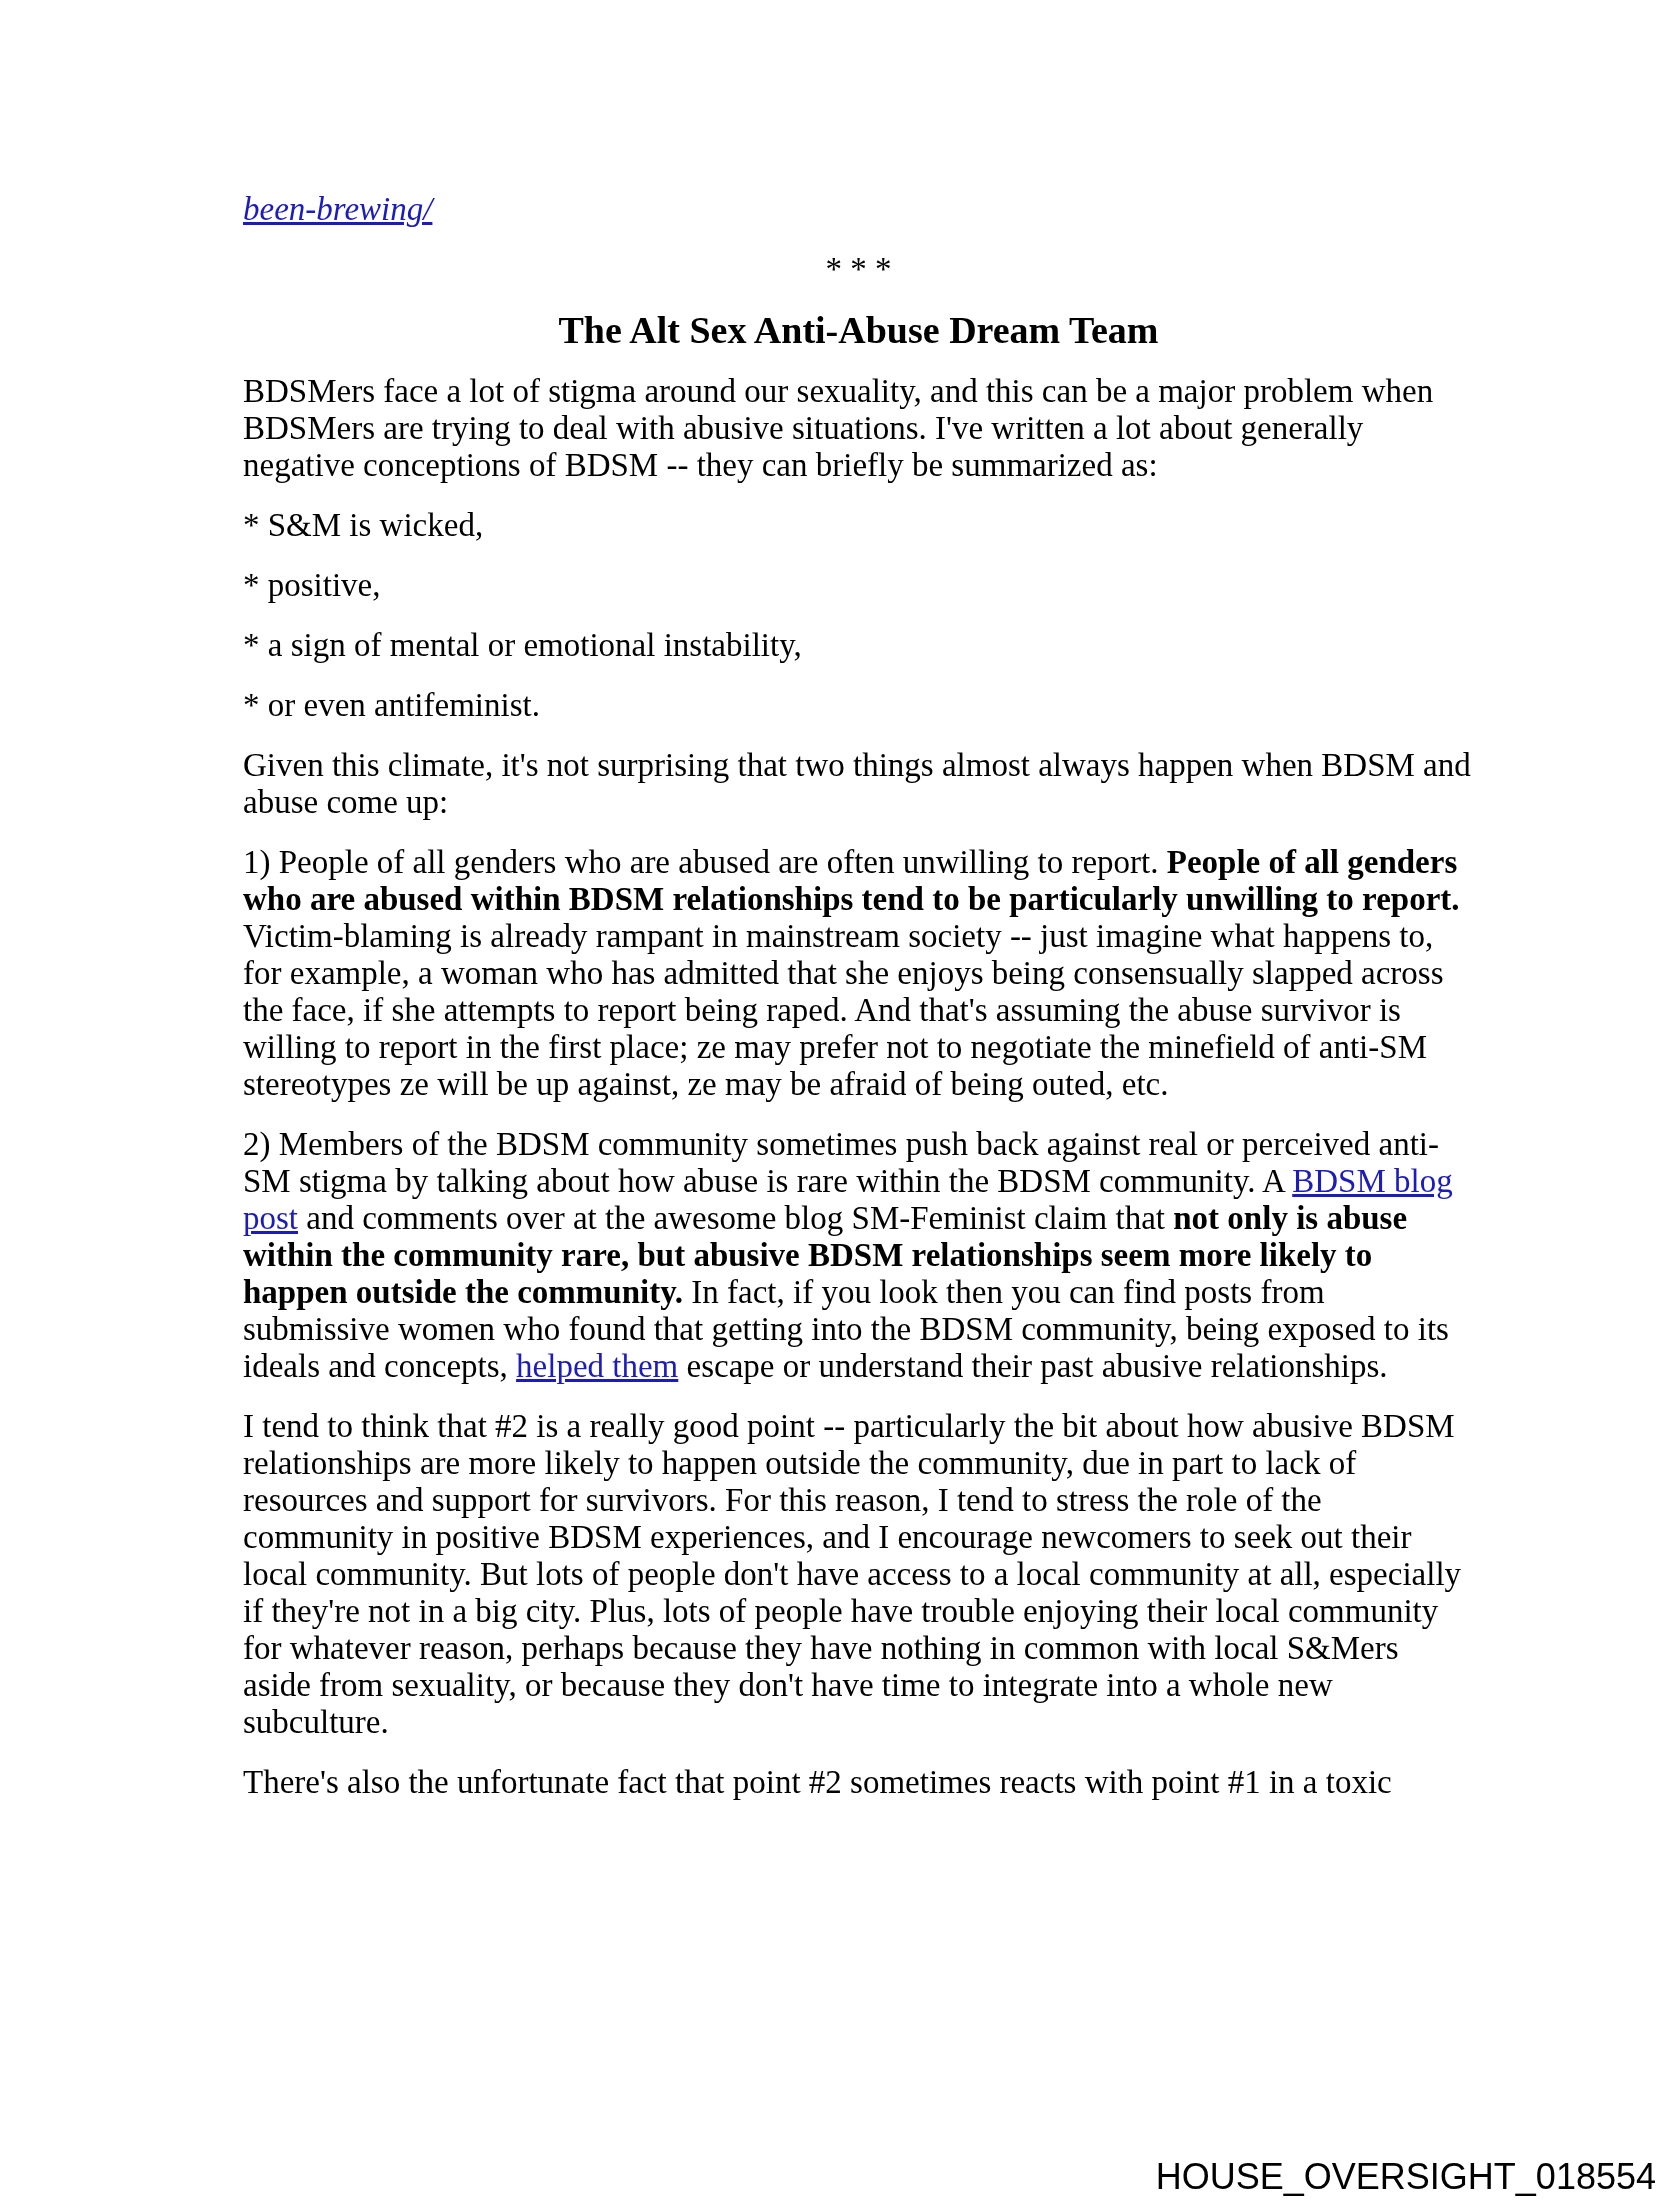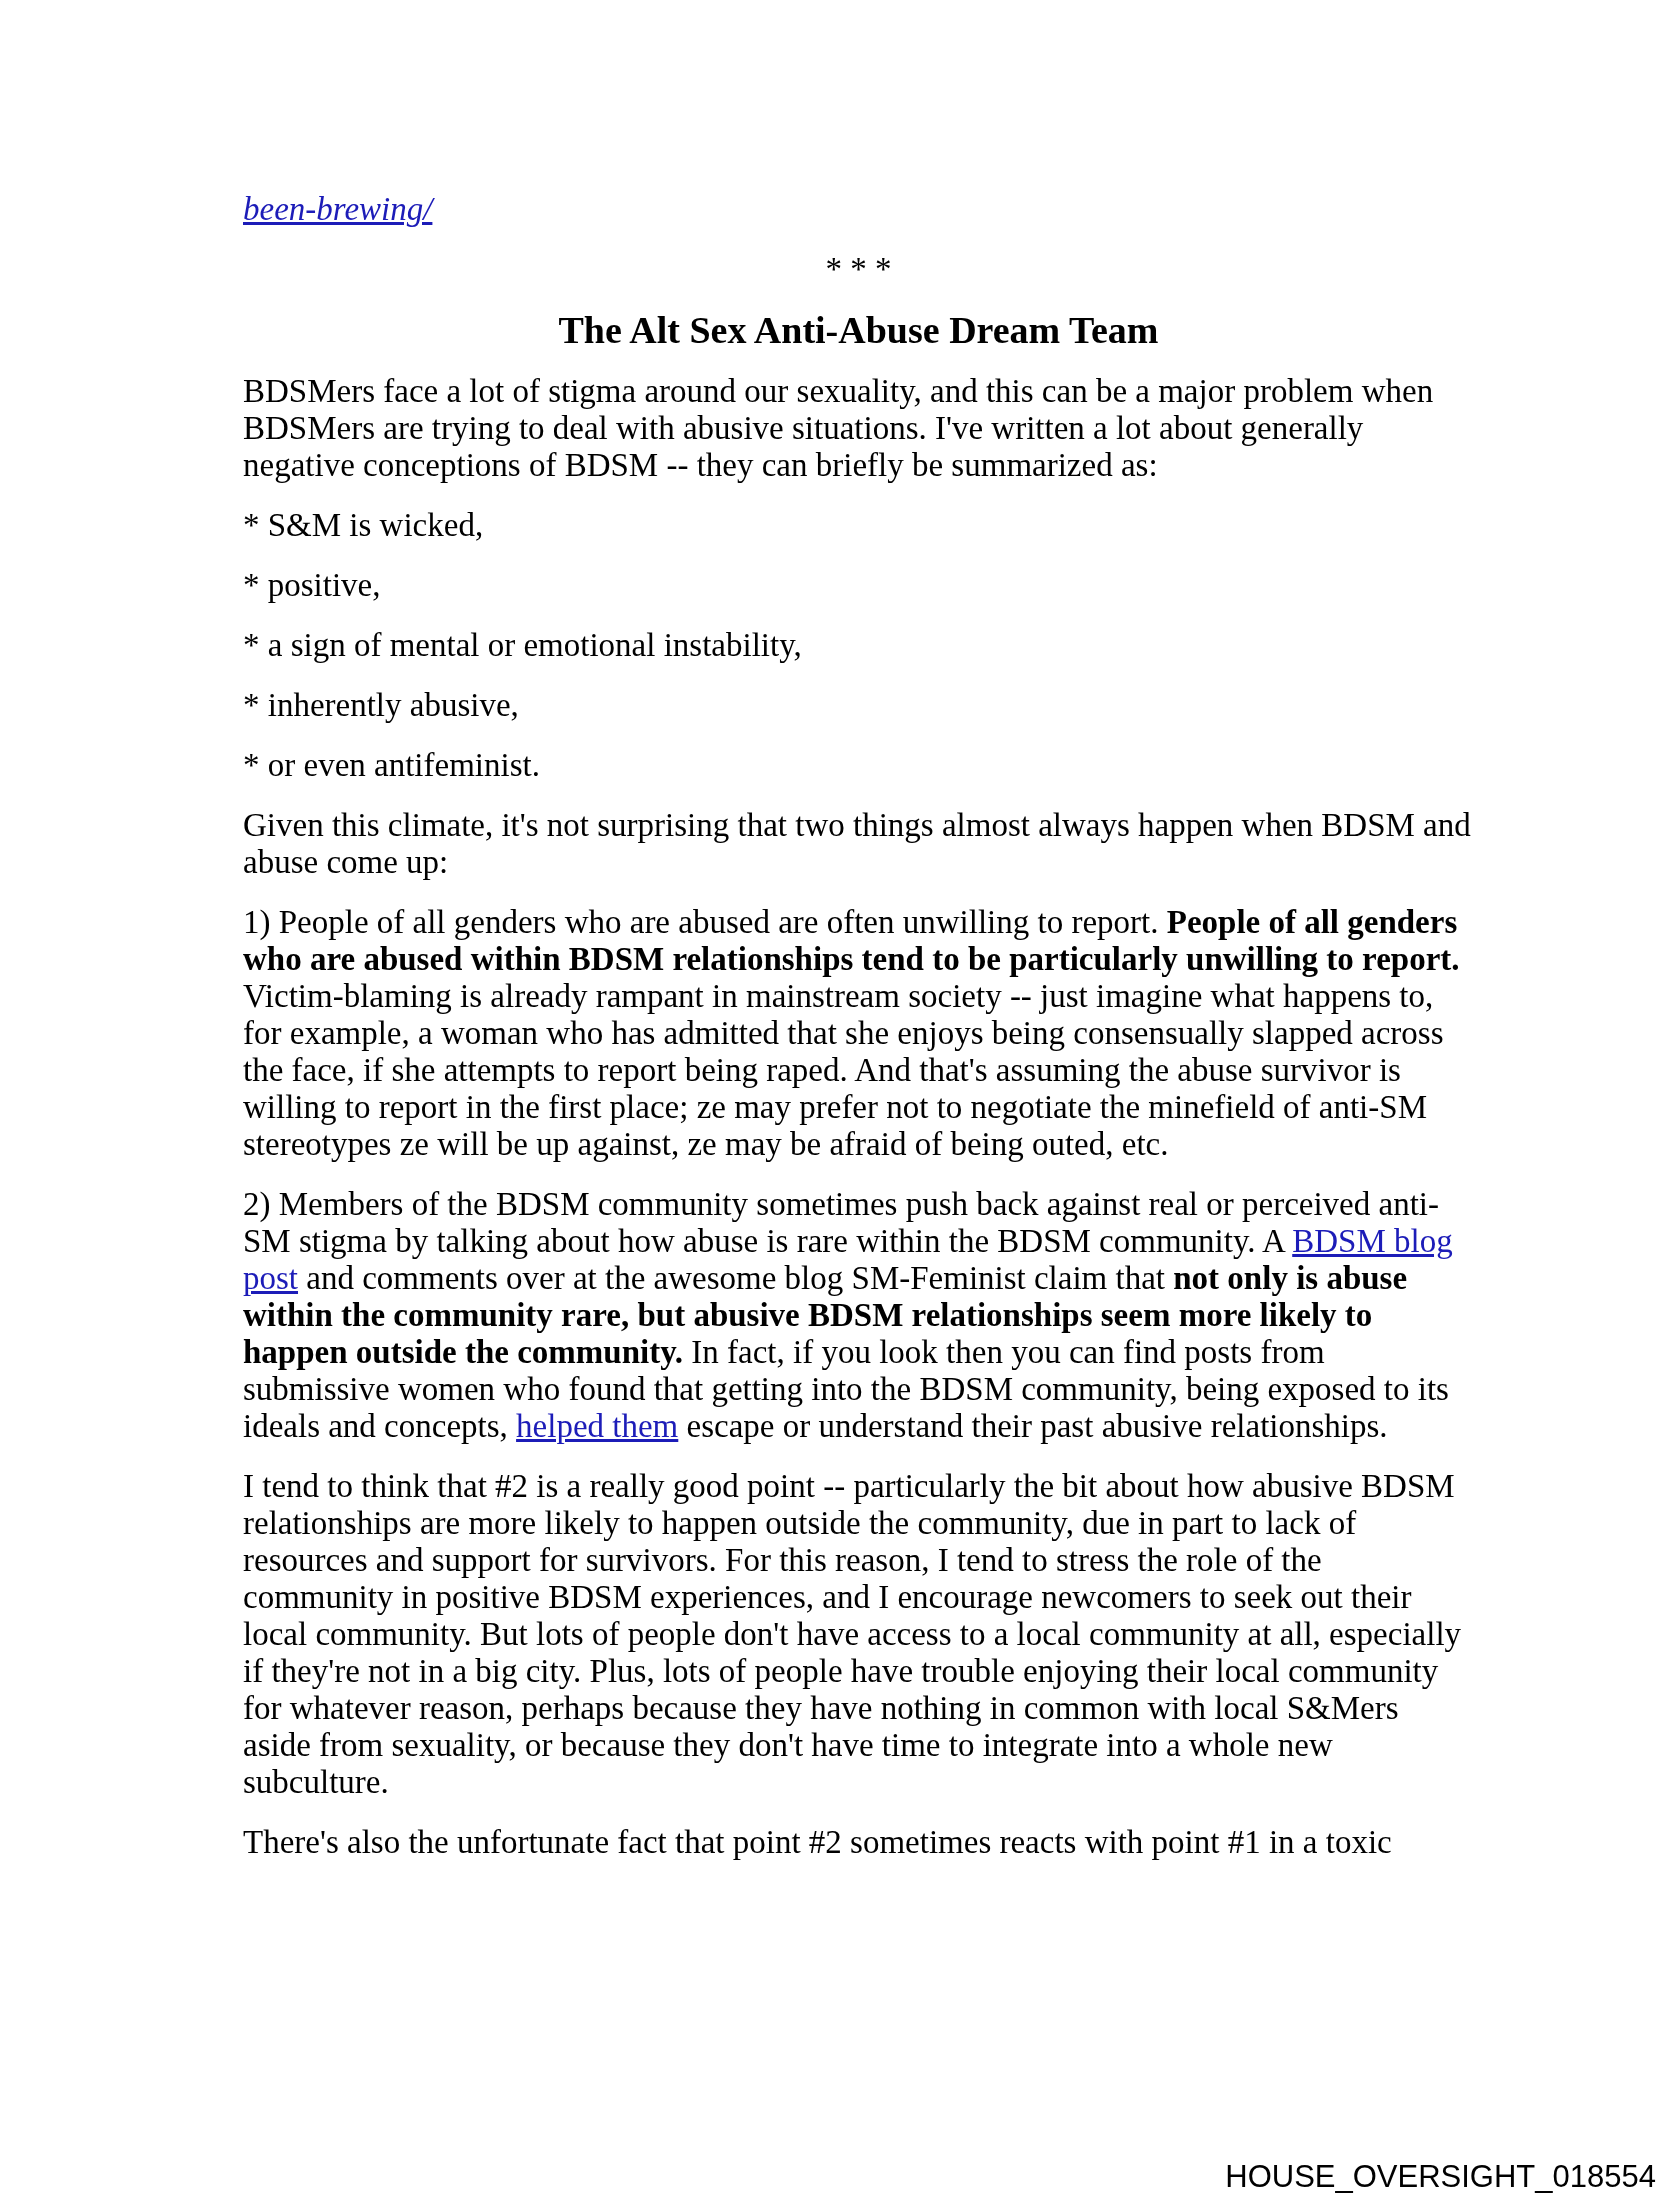--- a/index.html
+++ b/index.html
@@ -41,21 +41,21 @@
     color: #1c1cb8;
     text-decoration: underline;
     cursor: pointer;
   }
   .italic { font-style: italic; }
   .footer {
     position: absolute;
     top: 2160px;
     right: 13px;
     font-family: "Liberation Sans", sans-serif;
-    font-size: 31px;
+    font-size: 36px;
     line-height: 34px;
     color: #000000;
     white-space: nowrap;
   }
 </style>
 </head>
 <body>
 
 <div class="page">
   <div class="content">
@@ -66,21 +66,20 @@
 
     <p class="para center">* * *</p>
 
     <p class="para center title">The Alt Sex Anti-Abuse Dream Team</p>
 
     <div id="paragraphs">
         <p class="para"><span class="normal">BDSMers face a lot of stigma around our sexuality, and this can be a major problem when BDSMers are trying to deal with abusive situations. I've written a lot about generally negative conceptions of BDSM -- they can briefly be summarized as:</span></p>
         <p class="para"><span class="normal">* S&amp;M is wicked,</span></p>
         <p class="para"><span class="normal">* positive,</span></p>
         <p class="para"><span class="normal">* a sign of mental or emotional instability,</span></p>
-        <p class="para"><span class="normal">* inherently abusive,</span></p>
         <p class="para"><span class="normal">* or even antifeminist.</span></p>
         <p class="para"><span class="normal">Given this climate, it's not surprising that two things almost always happen when BDSM and abuse come up:</span></p>
         <p class="para"><span class="normal">1) People of all genders who are abused are often unwilling to report. </span><span class="bold">People of all genders who are abused within BDSM relationships tend to be particularly unwilling to report.</span><span class="normal"> Victim-blaming is already rampant in mainstream society -- just imagine what happens to, for example, a woman who has admitted that she enjoys being consensually slapped across the face, if she attempts to report being raped. And that's assuming the abuse survivor is willing to report in the first place; ze may prefer not to negotiate the minefield of anti-SM stereotypes ze will be up against, ze may be afraid of being outed, etc.</span></p>
         <p class="para"><span class="normal">2) Members of the BDSM community sometimes push back against real or perceived anti-SM stigma by talking about how abuse is rare within the BDSM community. A </span><a href="#" class="doclink">BDSM blog post</a><span class="normal"> and comments over at the awesome blog SM-Feminist claim that </span><span class="bold">not only is abuse within the community rare, but abusive BDSM relationships seem more likely to happen outside the community.</span><span class="normal"> In fact, if you look then you can find posts from submissive women who found that getting into the BDSM community, being exposed to its ideals and concepts, </span><a href="#" class="doclink">helped them</a><span class="normal"> escape or understand their past abusive relationships.</span></p>
         <p class="para"><span class="normal">I tend to think that #2 is a really good point -- particularly the bit about how abusive BDSM relationships are more likely to happen outside the community, due in part to lack of resources and support for survivors. For this reason, I tend to stress the role of the community in positive BDSM experiences, and I encourage newcomers to seek out their local community. But lots of people don't have access to a local community at all, especially if they're not in a big city. Plus, lots of people have trouble enjoying their local community for whatever reason, perhaps because they have nothing in common with local S&amp;Mers aside from sexuality, or because they don't have time to integrate into a whole new subculture.</span></p>
         <p class="para"><span class="normal">There's also the unfortunate fact that point #2 sometimes reacts with point #1 in a toxic</span></p>
       </div>
   </div>
 
   <div class="footer">HOUSE_OVERSIGHT_018554</div>

